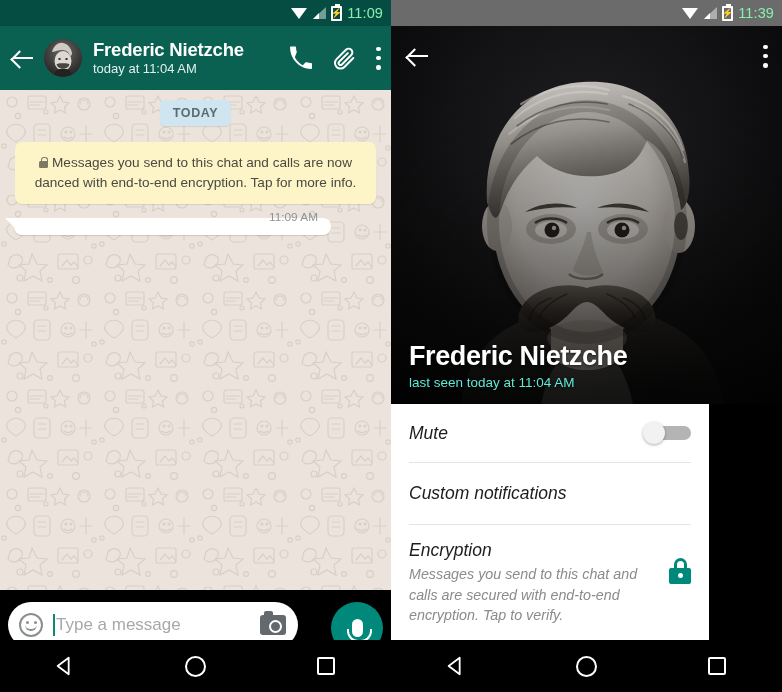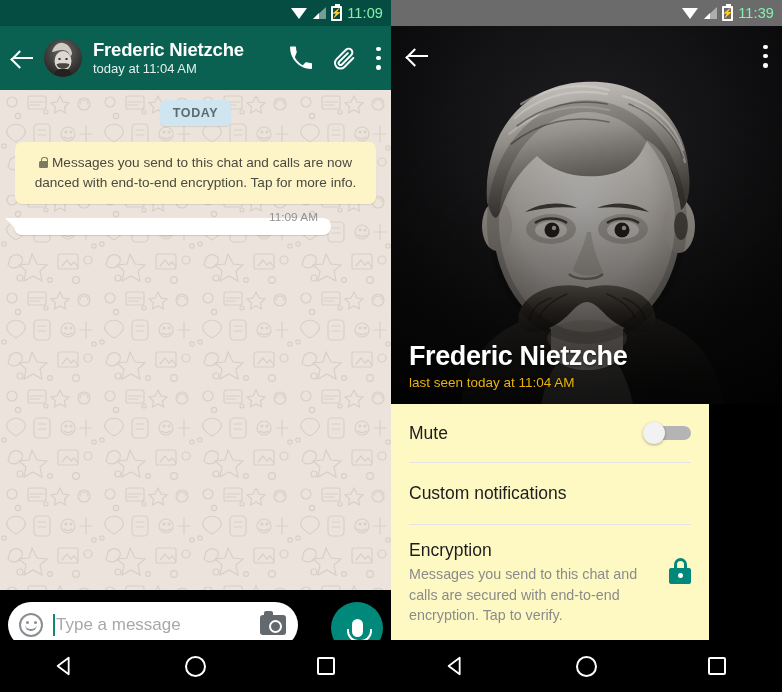--- a/index.html
+++ b/index.html
@@ -106,24 +106,24 @@
   .mic:after { content:""; position:absolute; left:4.3px; top:21px; width:2.4px; height:5px; background:#fff; }
 
   
   .photo-wrap { position:absolute; top:26px; left:0; width:391px; height:378px;
                 overflow:hidden; background:#0a0a0c; }
   .photo-top { position:absolute; top:0; left:0; right:0; height:60px; display:flex;
                align-items:center; justify-content:space-between; padding:0 14px 0 12px; z-index:5; }
   .name-overlay { position:absolute; left:0; right:0; bottom:0; padding:0 0 12px 18px; z-index:5; }
   .name-overlay .nm { color:#fff; font-size:27px; font-weight:bold; letter-spacing:-.4px;
                line-height:33px; text-shadow:0 1px 3px rgba(0,0,0,.55); }
-  .name-overlay .ls { color:#eab308; font-size:13.5px; line-height:18px; margin-top:1px;
+  .name-overlay .ls { color:#5eead4; font-size:13.5px; line-height:18px; margin-top:1px;
                text-shadow:0 1px 3px rgba(0,0,0,.6); }
 
-  .info-list { position:absolute; top:404px; left:0; width:318px; bottom:52px; background:#fef9c3; }
+  .info-list { position:absolute; top:404px; left:0; width:318px; bottom:52px; background:#ffffff;font-style:italic; }
   .row { padding:0 18px; position:relative; }
   .row.mute { height:58px; display:flex; align-items:center; justify-content:space-between; }
   .row-title { font-size:17.5px; color:#1d1d1d; }
   .toggle { width:48px; height:22px; position:relative; flex:0 0 48px; }
   .toggle .track { position:absolute; right:0; top:4px; width:34px; height:14px;
                    background:#b4b4b4; border-radius:7px; }
   .toggle .knob { position:absolute; left:0; top:0; width:22px; height:22px; border-radius:50%;
                   background:#f2f2f2; box-shadow:0 1px 3px rgba(0,0,0,.32); }
   .divider { height:1px; background:#e4e4e4; margin:0 18px; }
   .row.cn { height:61px; display:flex; align-items:center; }

